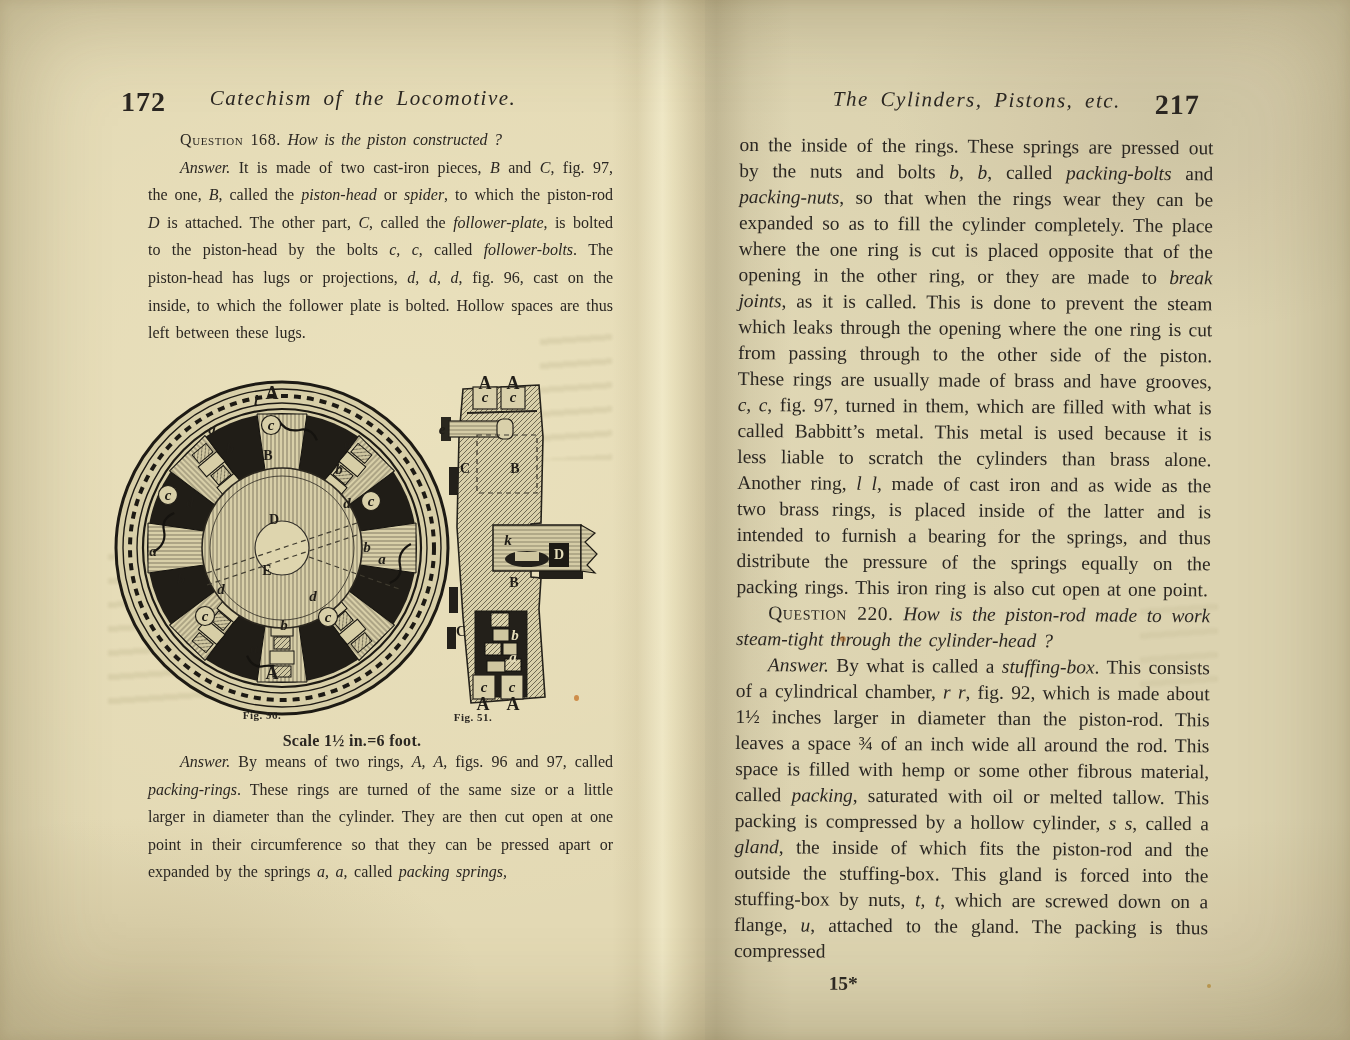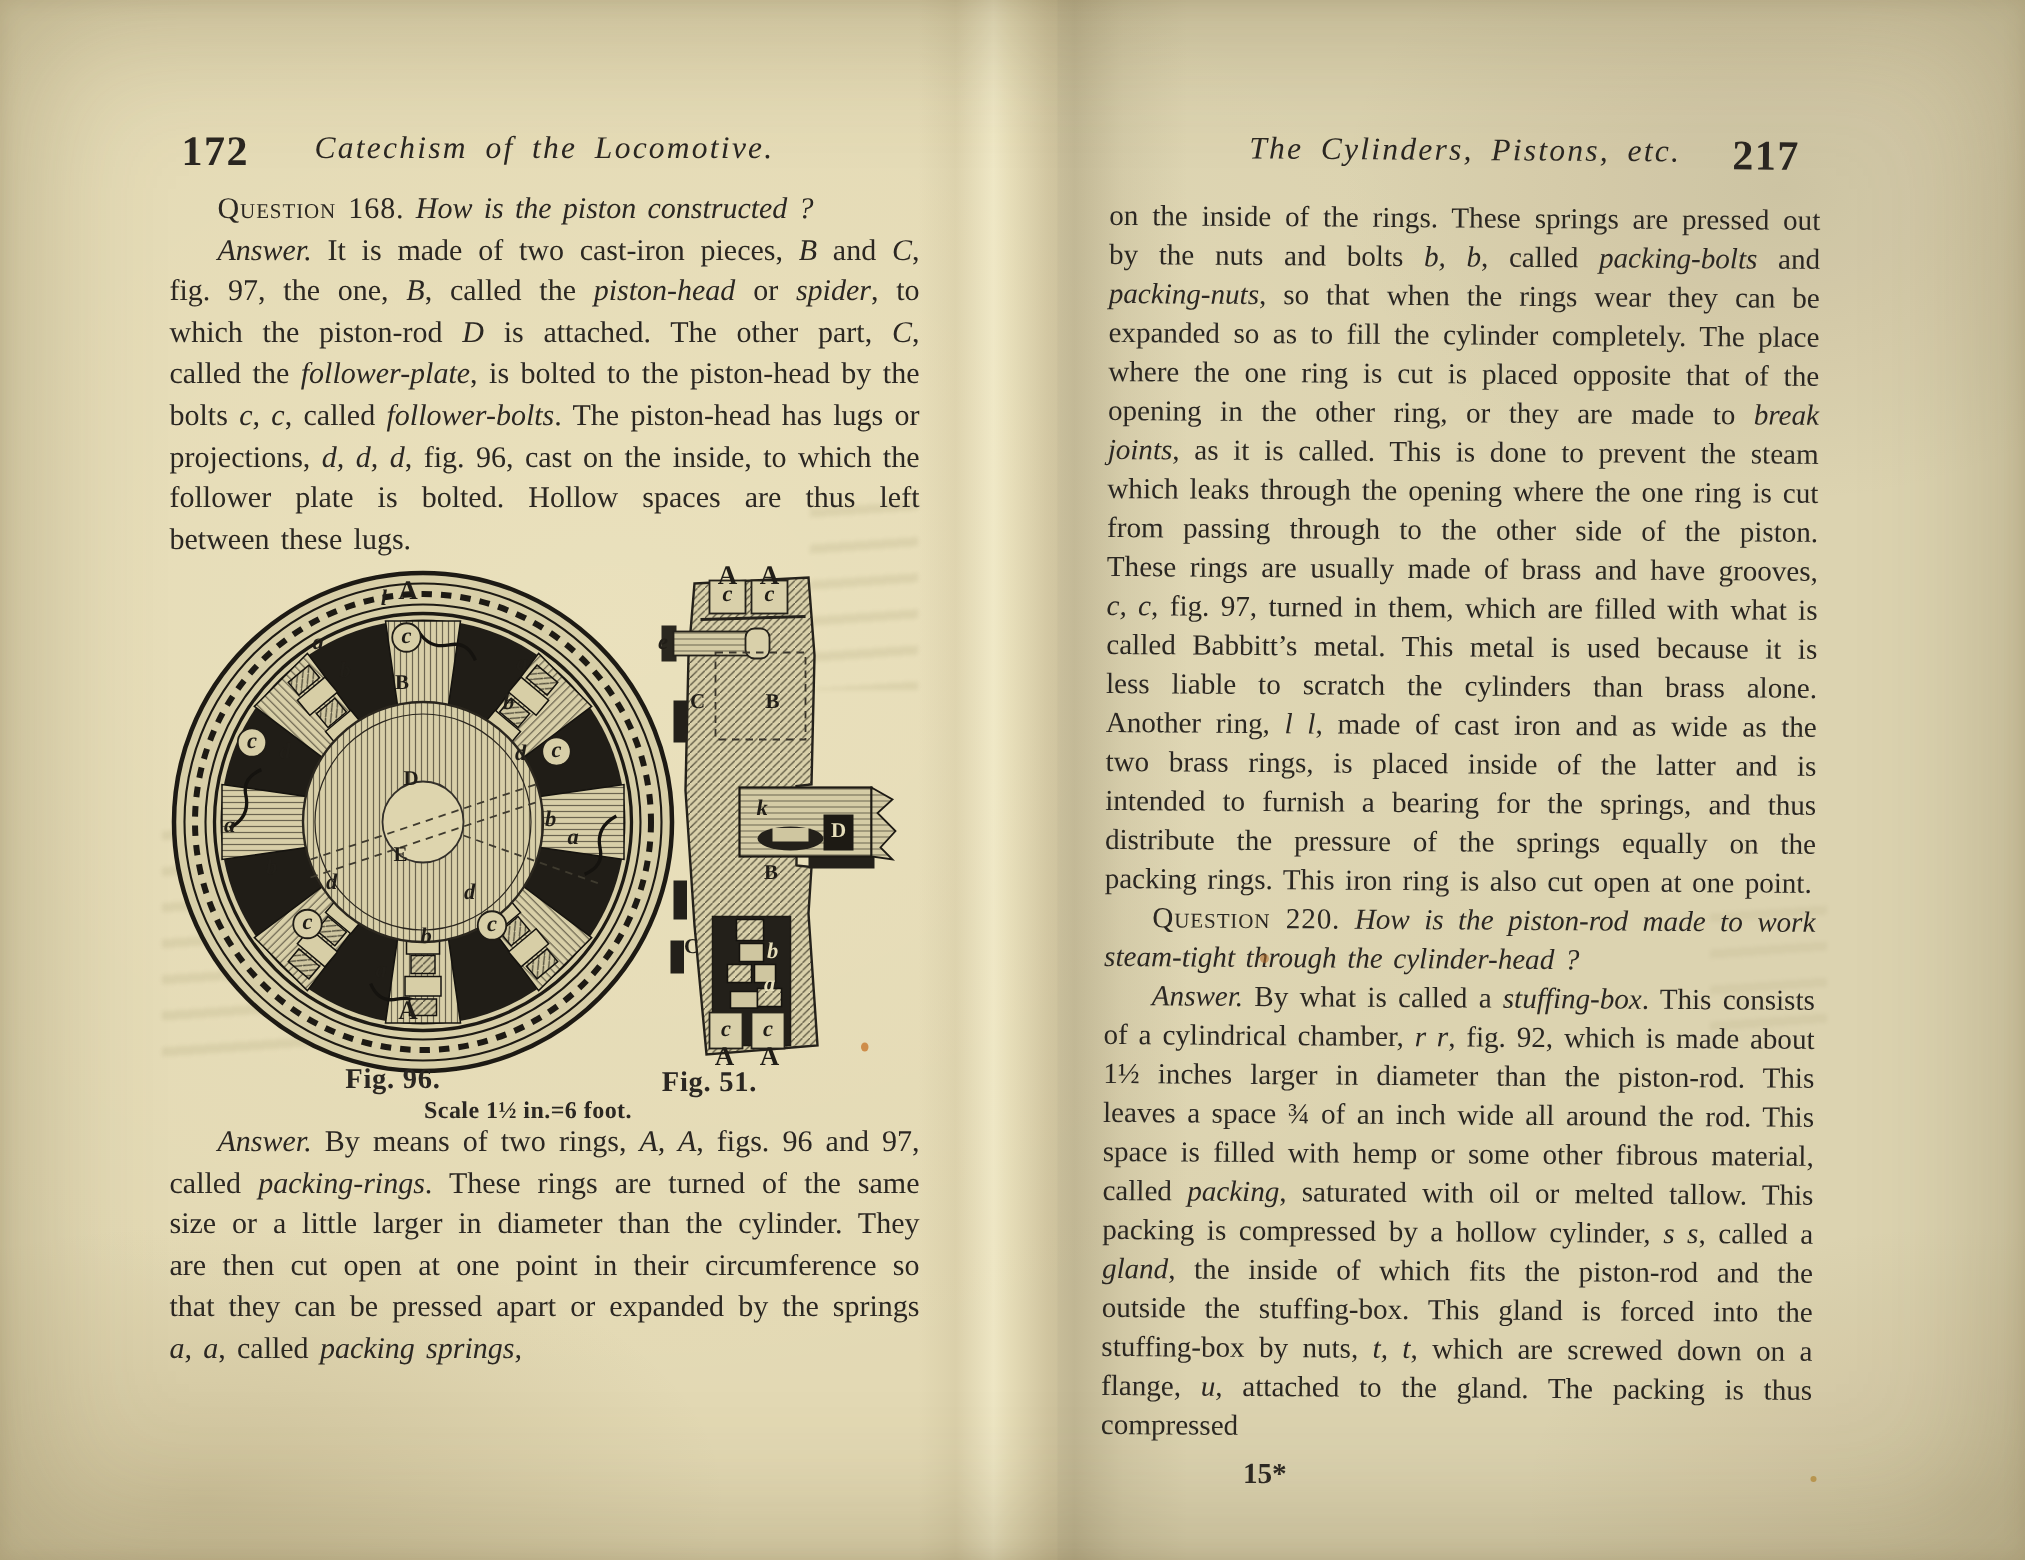--- a/index.html
+++ b/index.html
@@ -33,30 +33,30 @@
   #left-page .page-num{left:8px;}
   #right-page .page-num{right:14px;}
   .running-title{position:absolute;left:0;right:0;top:0;text-align:center;font-style:italic;
     font-size:21px;letter-spacing:1.5px;word-spacing:5px;}
 
   .text-block{position:absolute;left:0;right:0;}
   #lp-block1{top:46px;}
   #lp-block2{top:668px;}
   #rp-block{top:52px;}
   .para{margin:0;text-align:justify;text-indent:32px;}
-  #left-page .para{font-size:20px;line-height:27.6px;word-spacing:2.5px;}
+  #left-page .para{font-size:16px;line-height:27.6px;word-spacing:2.5px;margin-left:35px;}
   #right-page .para{font-size:19.4px;line-height:26px;word-spacing:2.2px;}
   .no-indent{text-indent:0;}
   .seg-i{font-style:italic;}
   .seg-sc{font-variant:small-caps;letter-spacing:.6px;}
 
   .figure-area{position:absolute;}
   #fig96-box{left:-5px;top:292px;width:348px;height:348px;}
   #fig97-box{left:322px;top:297px;width:175px;height:332px;}
-  .fig-caption{position:absolute;font-size:19px;font-weight:700;text-align:center;letter-spacing:.5px;}
+  .fig-caption{position:absolute;font-size:11px;font-weight:700;text-align:center;letter-spacing:.5px;}
   #fig96-caption{left:94px;width:110px;top:629px;}
   #fig97-caption{left:305px;width:110px;top:631px;}
   #scale-note{position:absolute;left:139px;width:200px;top:652px;font-size:16px;font-weight:700;
     text-align:center;letter-spacing:.3px;}
 
   .fig-label{position:absolute;transform:translate(-50%,-50%);line-height:1;
     font-family:"Liberation Serif","DejaVu Serif",serif;color:#211e18;white-space:nowrap;}
   .sm{font-style:italic;font-size:15px;font-weight:600;}
   .cap{font-size:14px;font-weight:700;}
   .capbig{font-size:18px;font-weight:700;letter-spacing:0;}

